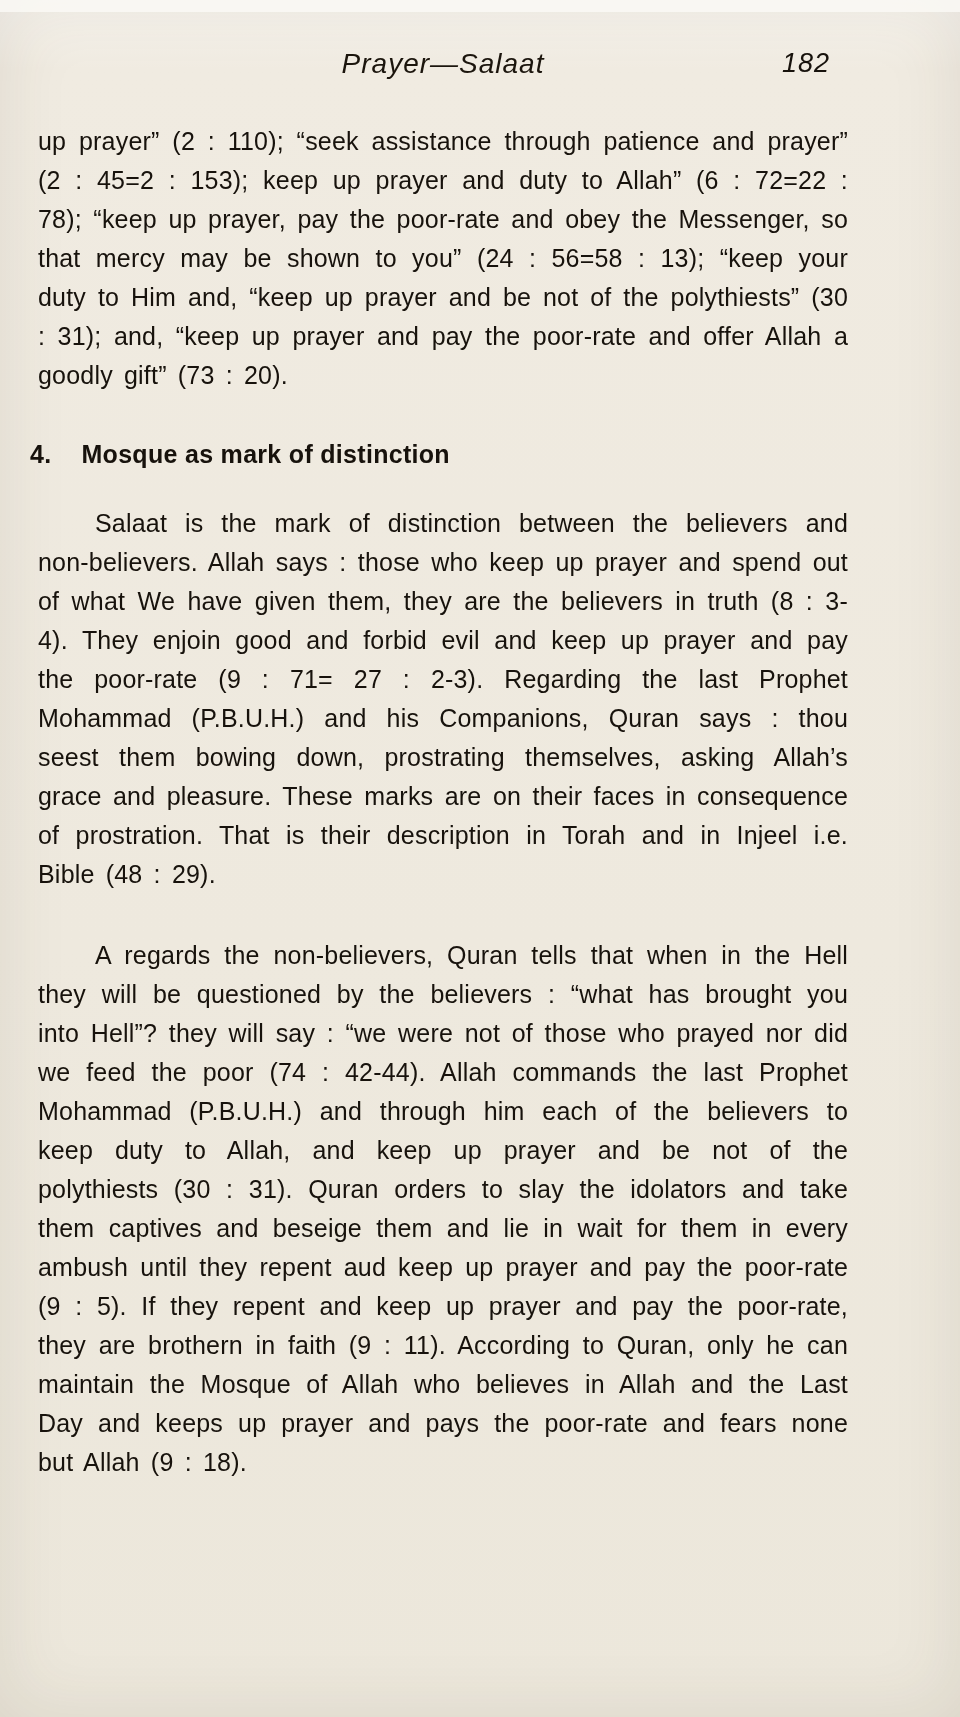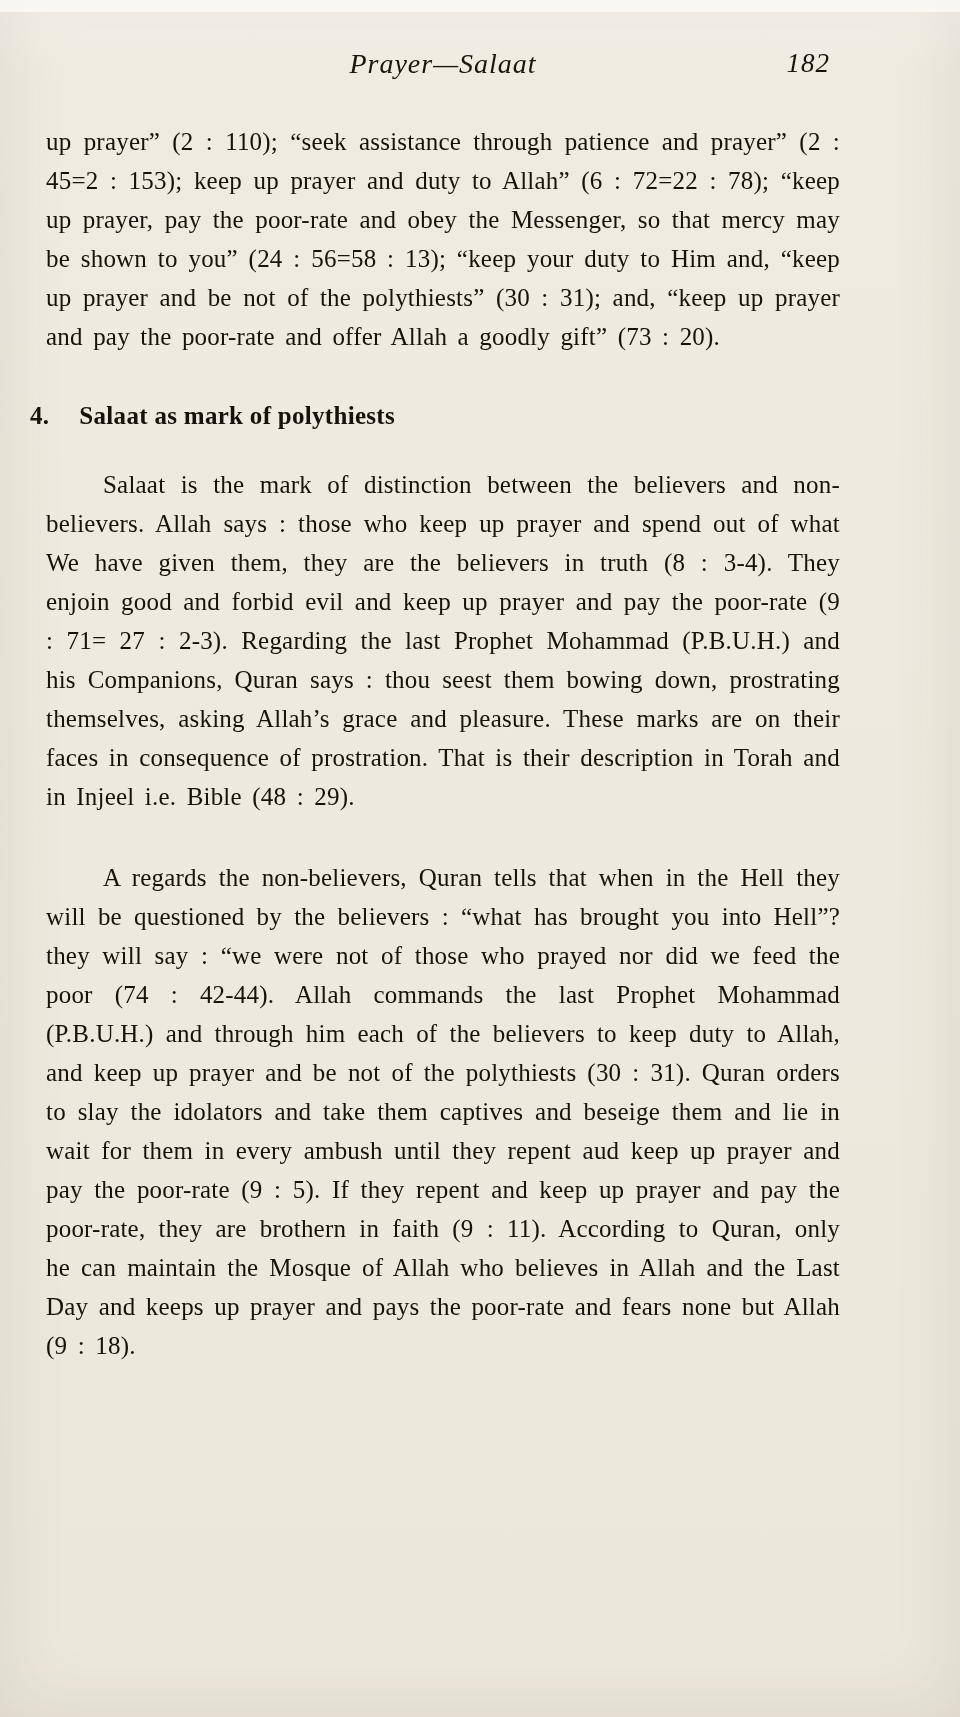--- a/index.html
+++ b/index.html
@@ -5,21 +5,21 @@
   * { box-sizing: border-box; }
   html, body { margin: 0; padding: 0; background: #cfc9bc; }
 
   .page {
     position: relative;
     width: 960px;
     height: 1717px;
     margin: 0 auto;
     background: linear-gradient(180deg, #f7f4ee 0%, #f0ebe1 4%, #eee9de 55%, #ece7db 100%);
     box-shadow: inset 0 0 70px rgba(70, 58, 35, 0.10);
-    font-family: Liberation Serif, serif;
+    font-family: Liberation Sans, sans-serif;
     color: #17120c;
     padding: 30px 104px 0 30px;
     overflow: hidden;
   }
 
   .page::before {
     content: "";
     position: absolute;
     left: 0; top: 0; right: 0;
     height: 12px;
@@ -50,21 +50,21 @@
     letter-spacing: 1px;
   }
 
   .page-body {
     font-size: 25px;
     line-height: 39px;
     letter-spacing: 0.2px;
   }
 
   .para {
-    margin: 16px;
+    margin: 8px;
     text-align: justify;
     text-justify: inter-word;
     word-spacing: 0.16em;
   }
 
   .para.indented { text-indent: 57px; }
 
   .section-heading {
     display: flex;
     gap: 30px;
@@ -86,21 +86,21 @@
     <span class="running-title">Prayer—Salaat</span>
     <span class="page-number">182</span>
   </header>
 
   <main class="page-body">
 
     <p class="para">up prayer” (2 : 110); “seek assistance through patience and prayer” (2 : 45=2 : 153); keep up prayer and duty to Allah” (6 : 72=22 : 78); “keep up prayer, pay the poor-rate and obey the Messenger, so that mercy may be shown to you” (24 : 56=58 : 13); “keep your duty to Him and, “keep up prayer and be not of the polythiests” (30 : 31); and, “keep up prayer and pay the poor-rate and offer Allah a goodly gift” (73 : 20).</p>
 
     <h2 class="section-heading">
       <span class="section-number">4.</span>
-      <span class="section-title">Salaat as mark of polythiests</span>
+      <span class="section-title">Mosque as mark of distinction</span>
     </h2>
 
     <p class="para indented">Salaat is the mark of distinction between the believers and non-believers.  Allah says : those who keep up prayer and spend out of what We have given them, they are the believers in truth (8 : 3-4).  They enjoin good and forbid evil and keep up prayer and pay the poor-rate (9 : 71= 27 : 2-3).  Regarding the last Prophet Mohammad (P.B.U.H.) and his Companions, Quran says : thou seest them bowing down, prostrating themselves, asking Allah’s grace and pleasure.  These marks are on their faces in consequence of prostration.  That is their description in Torah and in Injeel i.e. Bible (48 : 29).</p>
 
     <p class="para indented">A regards the non-believers, Quran tells that when in the Hell they will be questioned by the believers : “what has brought you into Hell”? they will say : “we were not of those who prayed nor did we feed the poor (74 : 42-44). Allah commands the last Prophet Mohammad (P.B.U.H.) and through him each of the believers to keep duty to Allah, and keep up prayer and be not of the polythiests (30 : 31).  Quran orders to slay the idolators and take them captives and beseige them and lie in wait for them in every ambush until they repent aud keep up prayer and pay the poor-rate (9 : 5).  If they repent and keep up prayer and pay the poor-rate, they are brothern in faith (9 : 11).  According to Quran, only he can maintain the Mosque of Allah who believes in Allah and the Last Day and keeps up prayer and pays the poor-rate and fears none but Allah (9 : 18).</p>
 
   </main>
 
 </div>
 

